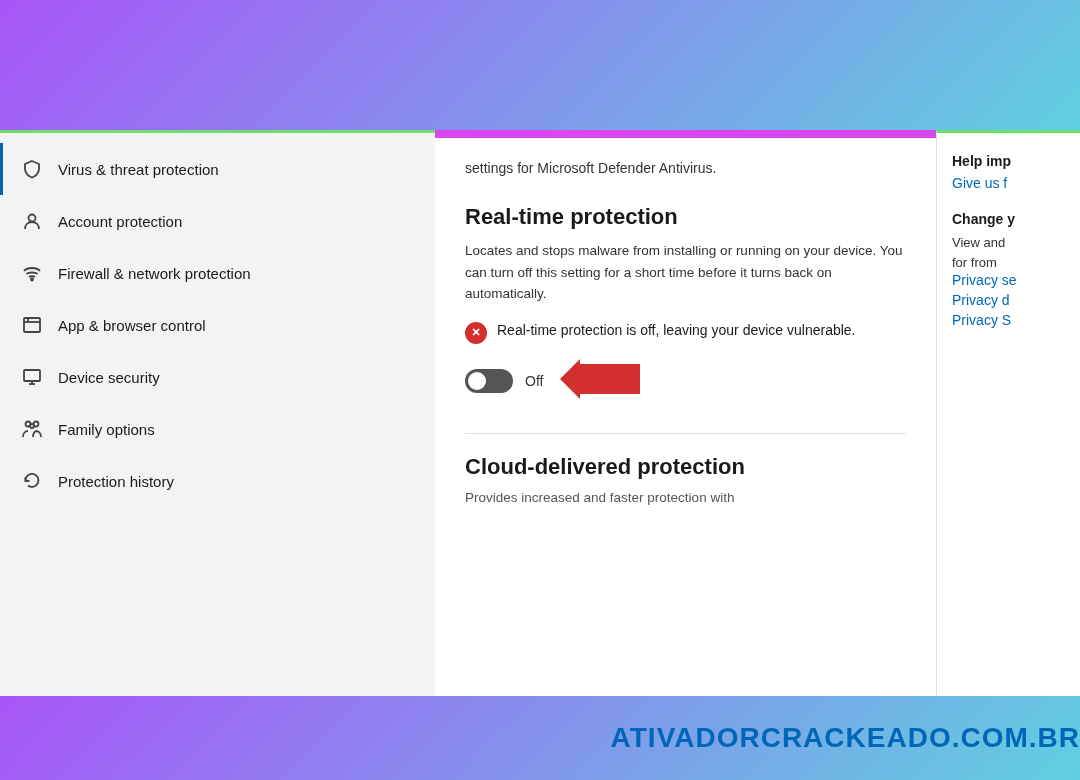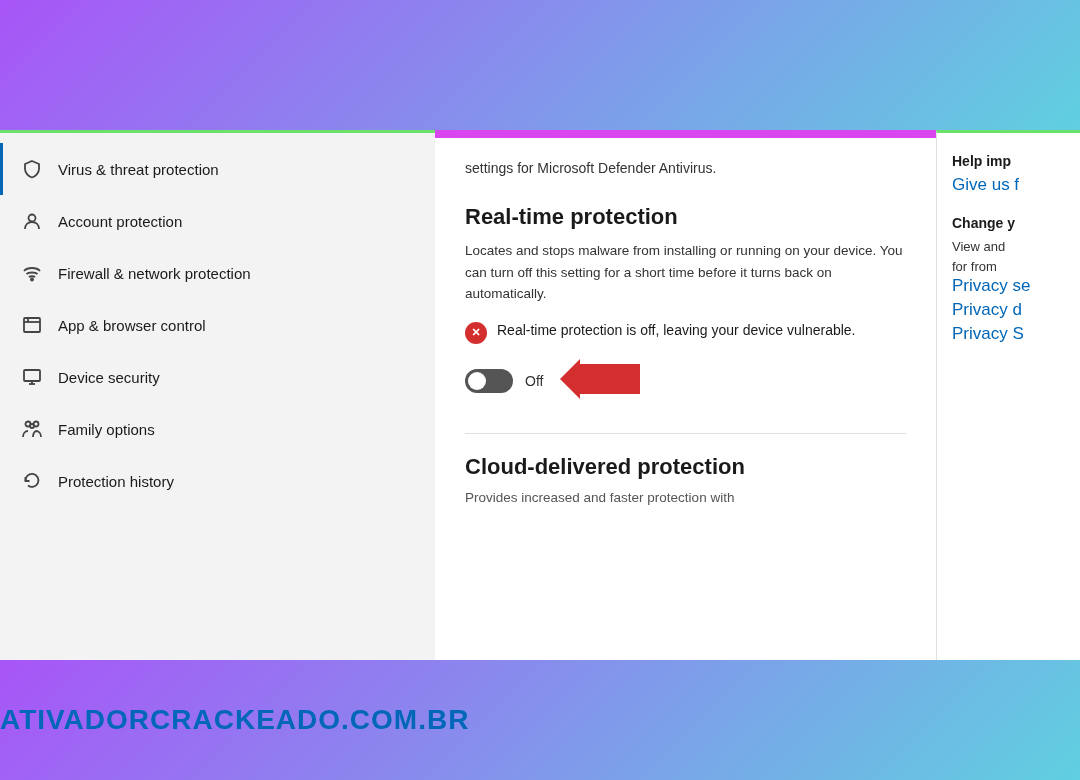--- a/index.html
+++ b/index.html
@@ -199,40 +199,40 @@
 
     .right-panel-title {
       font-size: 14px;
       font-weight: 600;
       color: #1a1a1a;
       margin-bottom: 6px;
     }
 
     .right-panel-link {
       color: #0067b8;
-      font-size: 17px;
+      font-size: 14px;
       cursor: pointer;
       display: block;
       margin-bottom: 4px;
       text-decoration: none;
     }
 
     .right-panel-text {
       font-size: 13px;
       color: #333;
       line-height: 1.5;
     }
 
     
     .bottom-bar {
-      height: 120px;
+      height: 84px;
       background: linear-gradient(135deg, #a855f7 0%, #60d0e0 100%);
       display: flex;
       align-items: center;
-      justify-content: flex-start;
+      justify-content: flex-end;
     }
 
     .watermark {
       font-size: 28px;
       font-weight: 900;
       color: #0067b8;
       font-family: Arial Black, Arial, sans-serif;
       letter-spacing: 1px;
     }
   </style>

